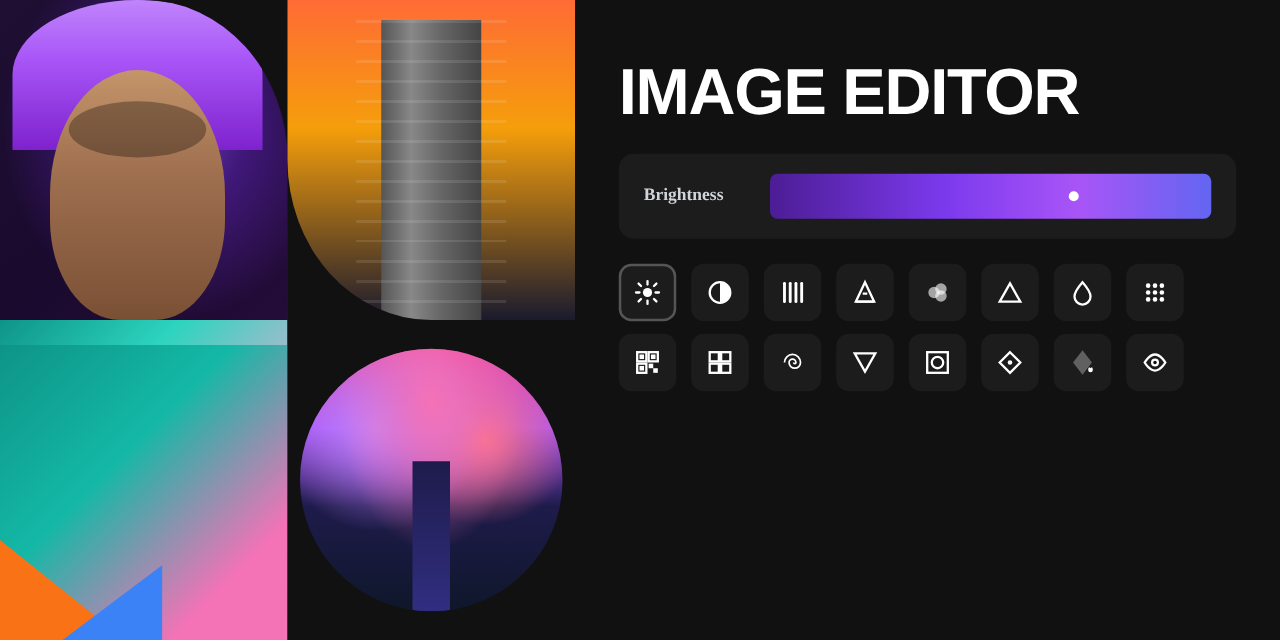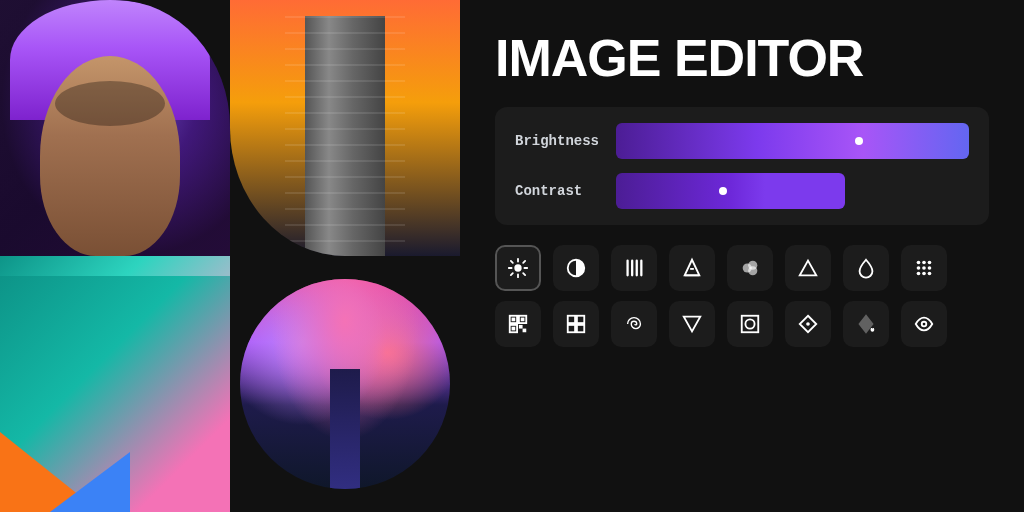--- a/index.html
+++ b/index.html
@@ -179,20 +179,21 @@
       flex-shrink: 0;
     }
 
     .main-title {
       font-size: 52px;
       font-weight: 900;
       color: #ffffff;
       line-height: 1.1;
       text-transform: uppercase;
       letter-spacing: -1px;
+      margin-top: 16px;
     }
 
     
     .sliders-panel {
       background: #1c1c1c;
       border-radius: 12px;
       padding: 16px 20px;
       display: flex;
       flex-direction: column;
       gap: 14px;
@@ -203,21 +204,21 @@
       align-items: center;
       gap: 16px;
     }
 
     .slider-label {
       font-size: 14px;
       font-weight: 600;
       color: #d1d5db;
       width: 85px;
       flex-shrink: 0;
-      font-family: Liberation Mono, monospace;
+      font-family: Liberation Serif, serif;
     }
 
     .slider-track {
       flex: 1;
       height: 36px;
       border-radius: 6px;
       position: relative;
       overflow: hidden;
     }
 
@@ -327,28 +328,20 @@
 
   <div class="sliders-panel">
 
     <div class="slider-row">
       <span class="slider-label">Brightness</span>
       <div class="slider-track slider-brightness">
         <div class="slider-dot"></div>
       </div>
     </div>
 
-    <div class="slider-row">
-      <span class="slider-label">Contrast</span>
-      <div style="flex:1; position:relative; height:36px; border-radius:6px; overflow:visible;">
-        <div class="slider-track slider-contrast" style="width:65%; height:36px;">
-          <div class="slider-dot"></div>
-        </div>
-      </div>
-    </div>
   </div>
 
   <div class="icons-section">
 
     <div class="icons-row">
 
       <button class="icon-btn active">
         <svg viewBox="0 0 24 24" xmlns="http://www.w3.org/2000/svg">
           <circle cx="12" cy="12" r="4" fill="white"></circle>
           <line x1="12" y1="2" x2="12" y2="5" stroke="white" stroke-width="2" stroke-linecap="round"></line>

